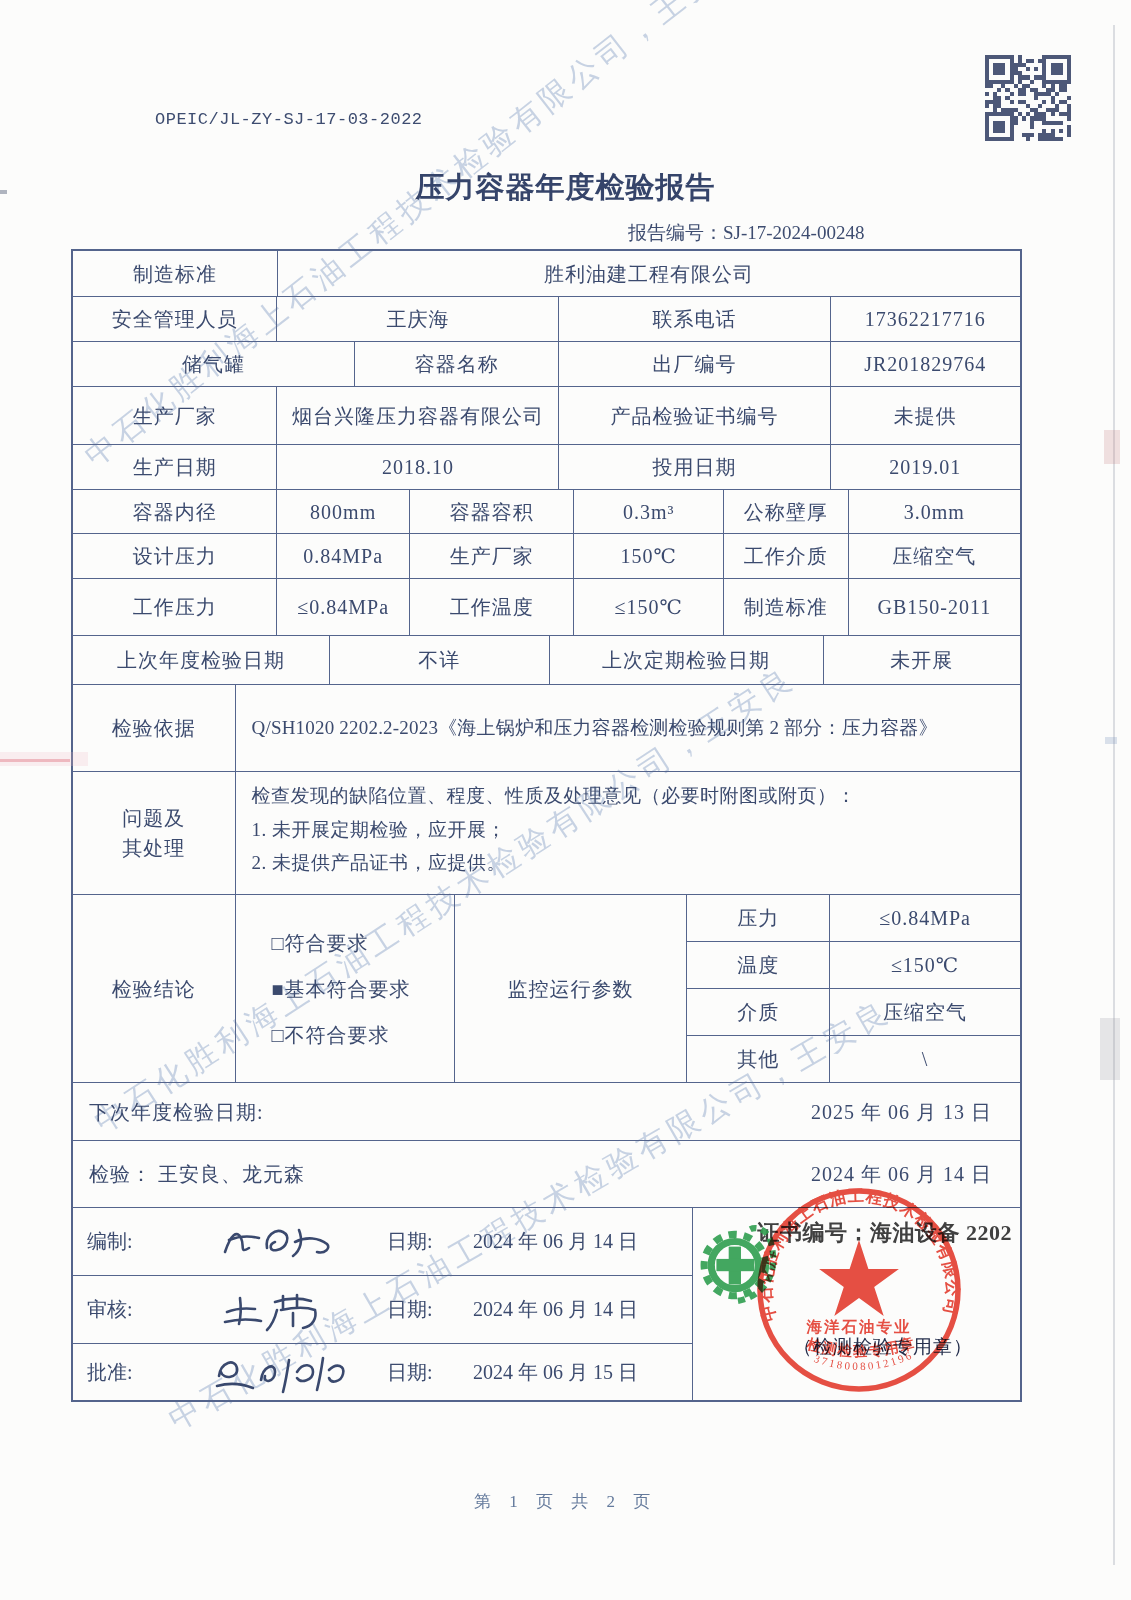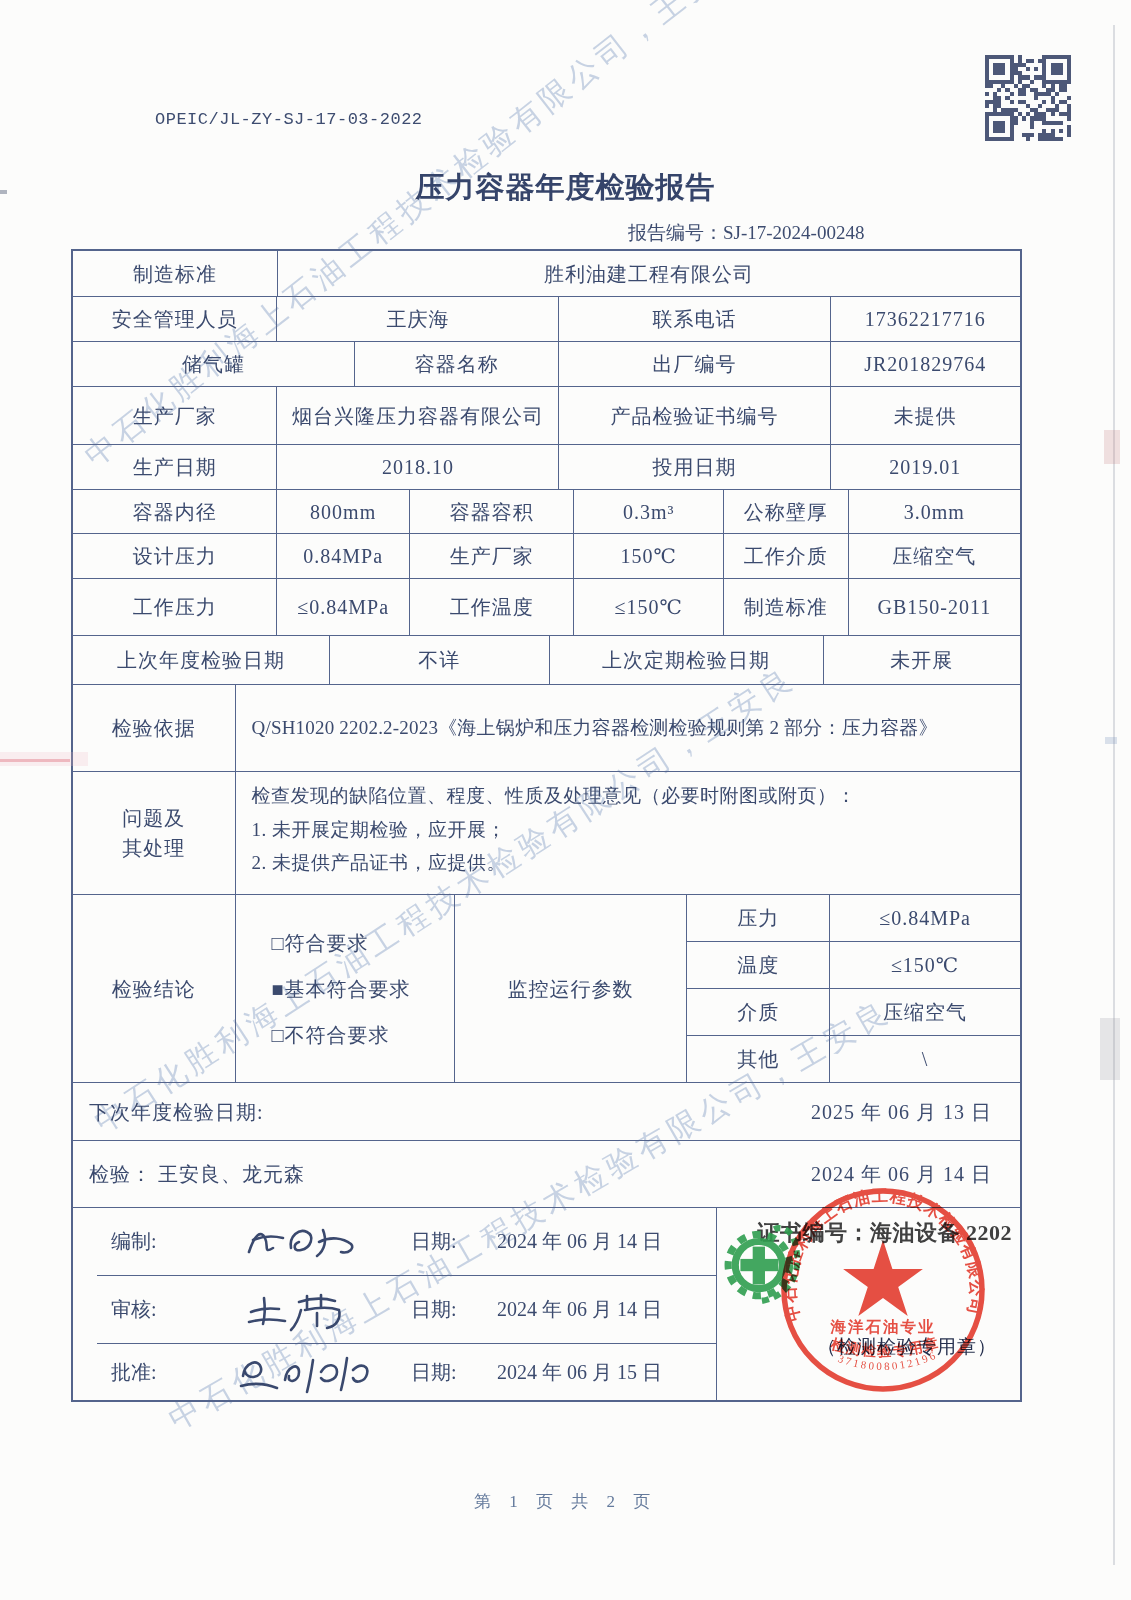--- a/index.html
+++ b/index.html
@@ -60,21 +60,21 @@
   .opts div{margin:10px 16px;letter-spacing:1px;}
   .params{flex-direction:column;padding:0;align-items:stretch;}
   .p-row{display:flex;border-bottom:1.5px solid var(--bd);box-sizing:border-box;flex:1;}
   .p-row:last-child{border-bottom:none;}
   .p-label{width:143px;border-right:1.5px solid var(--bd);display:flex;
            align-items:center;justify-content:center;box-sizing:border-box;}
   .p-value{flex:1;display:flex;align-items:center;justify-content:center;}
   .spread{justify-content:space-between;padding:0 28px 0 16px;}
 
   .sig-left{width:620px;border-right:1.5px solid var(--bd);box-sizing:border-box;
-            display:flex;flex-direction:column;margin-left:24px;}
+            display:flex;flex-direction:column;}
   .sig-row{display:flex;align-items:center;border-bottom:1.5px solid var(--bd);
            box-sizing:border-box;padding:0 0 0 14px;}
   .sig-row:last-child{border-bottom:none;}
   .sig-label{width:70px;text-align:left;}
   .sig-svg{width:230px;height:48px;}
   .date-label{width:72px;text-align:left;}
   .date-val{flex:1;text-align:left;padding-left:14px;}
   .h68{height:68px}.h56{height:56px}
 
   .stamp-cell{flex:1;position:relative;overflow:visible;}

